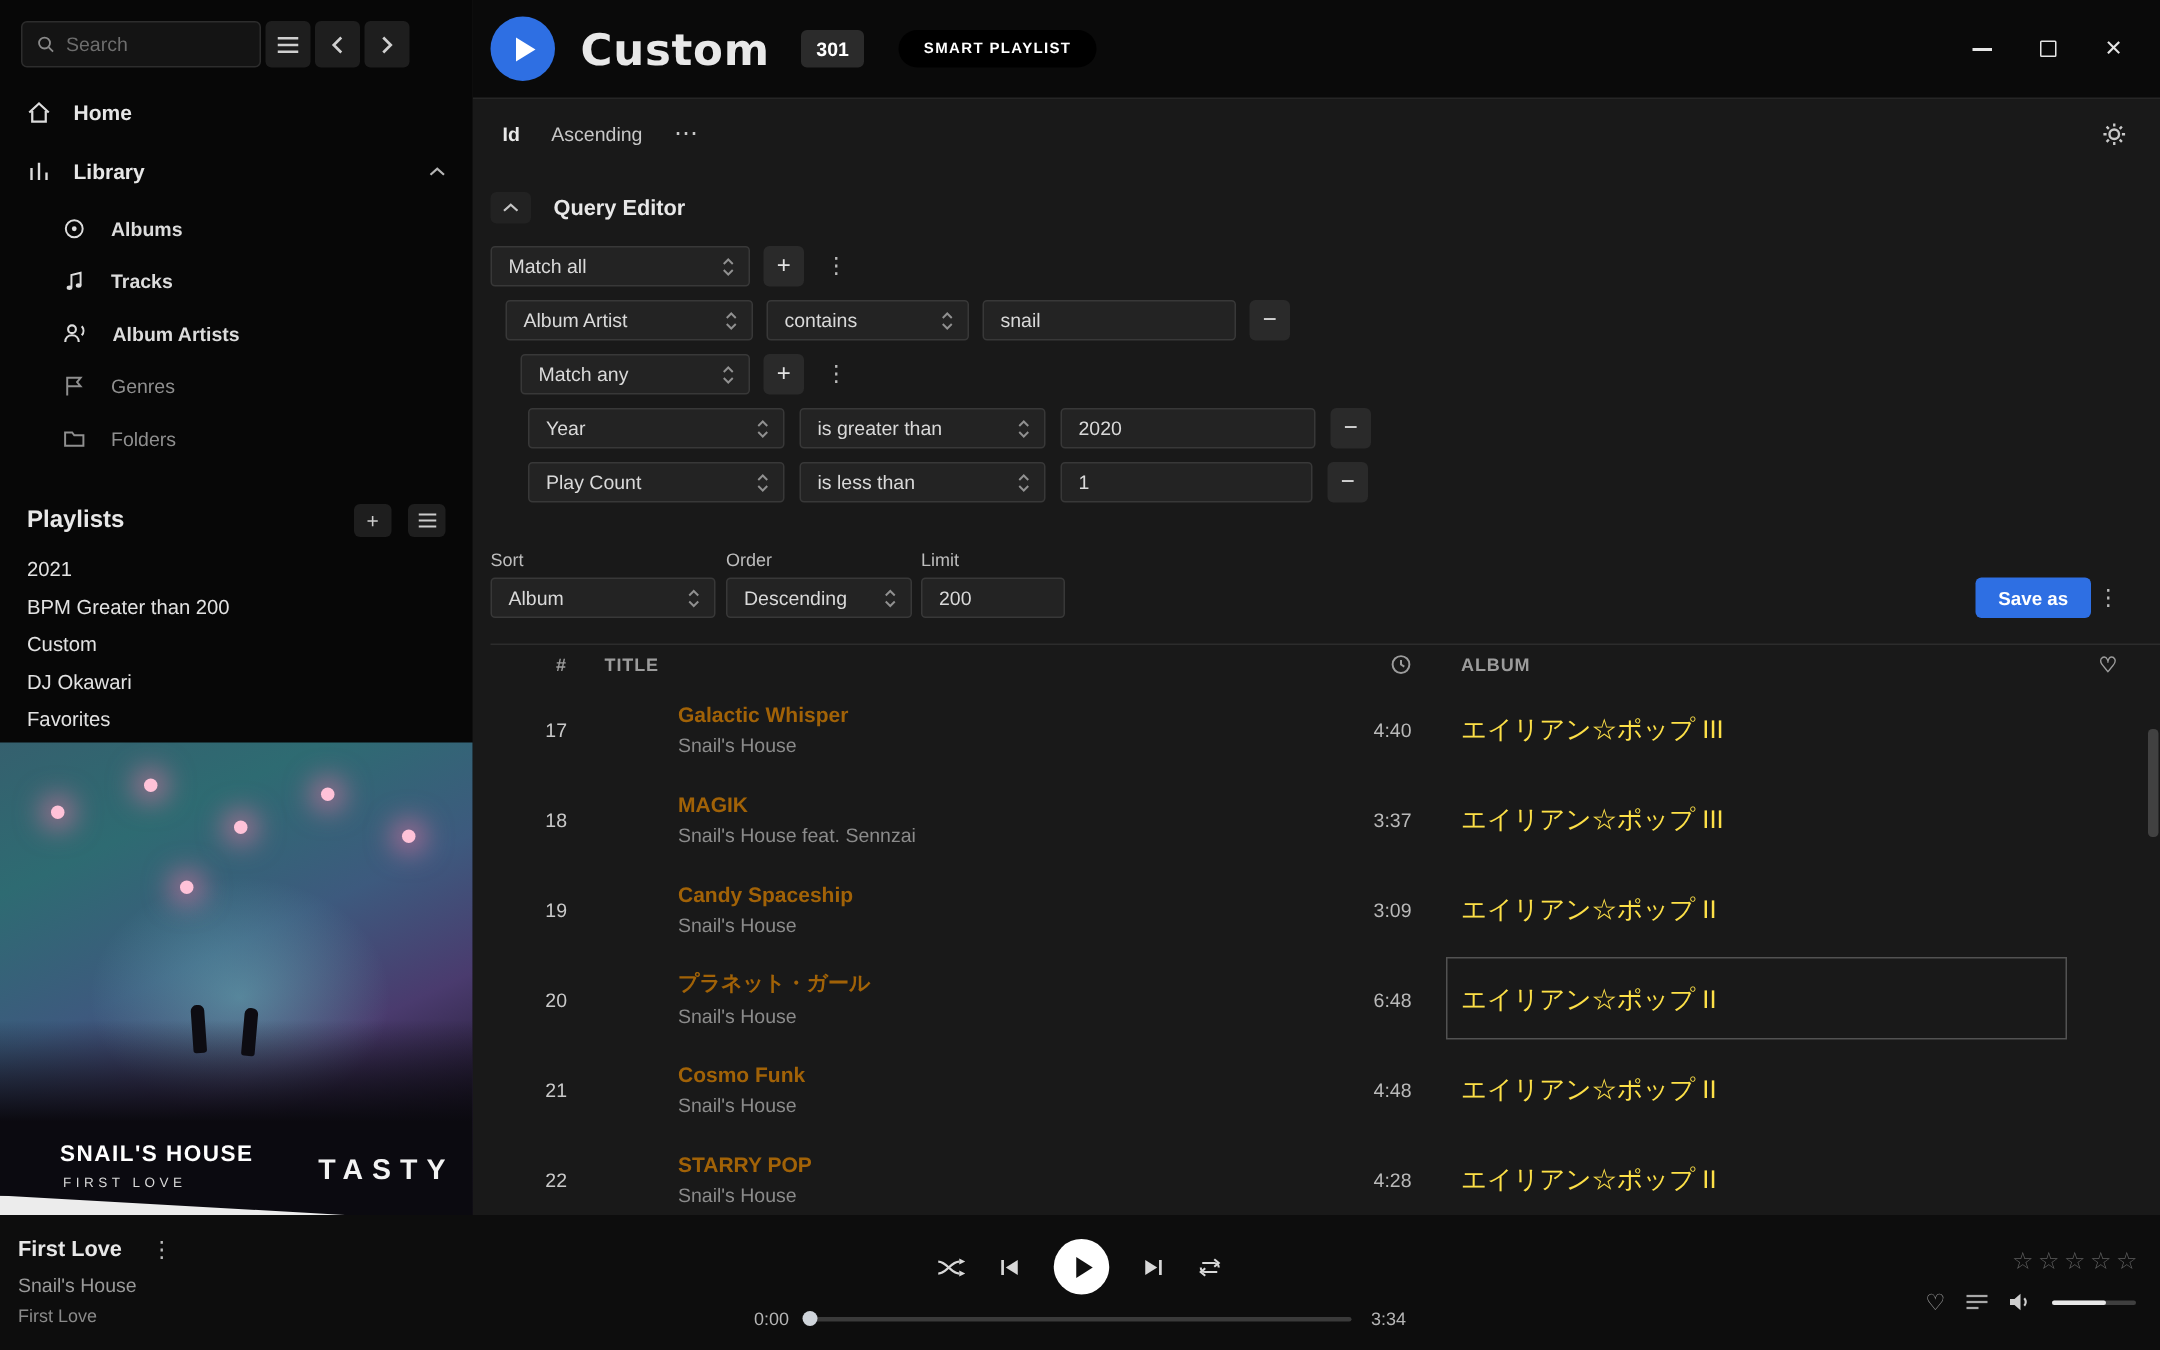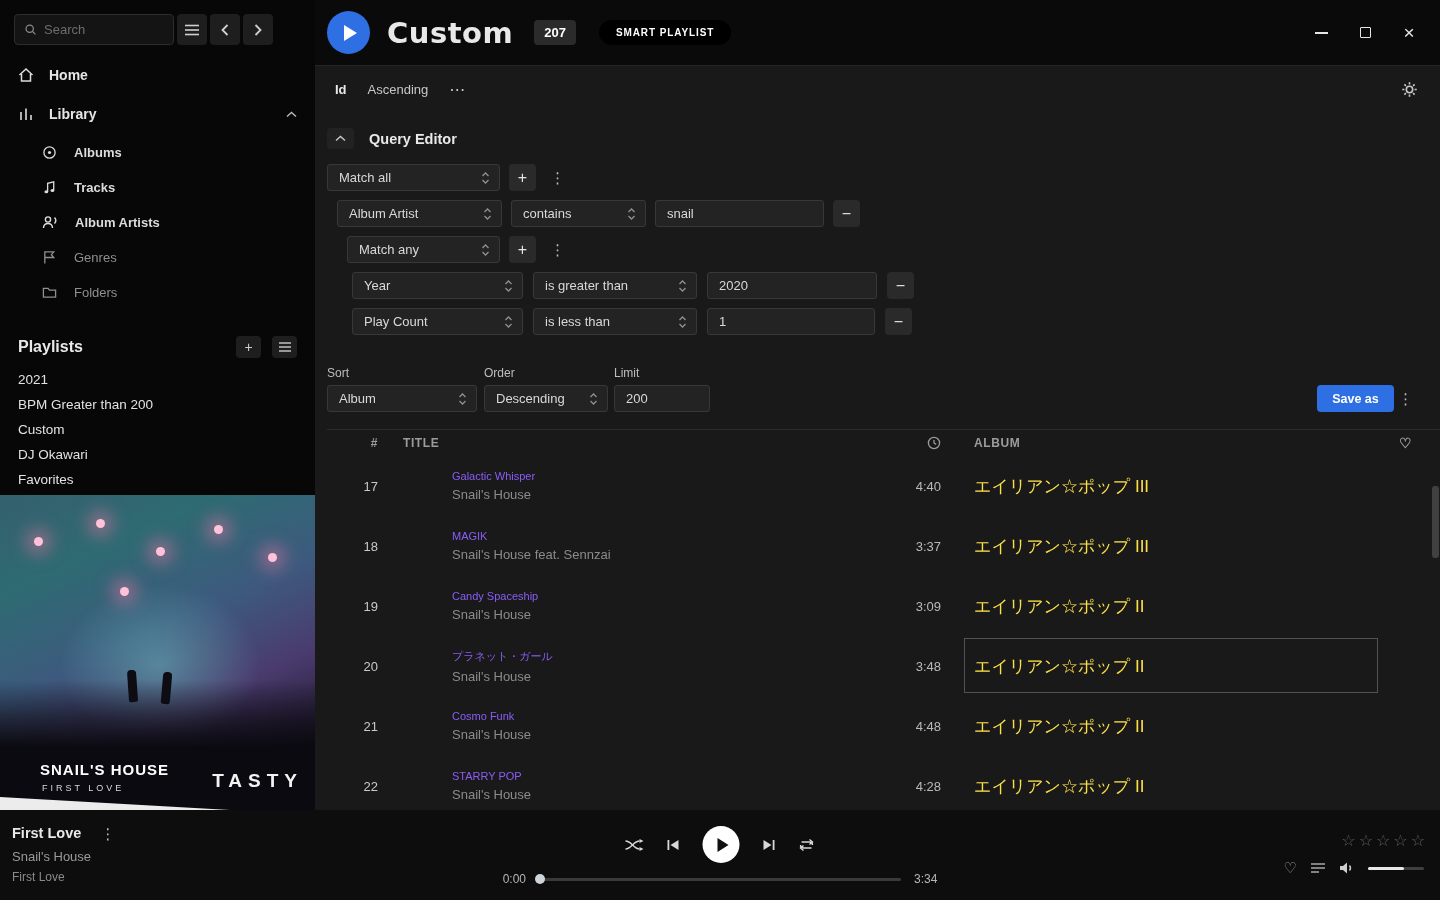--- a/index.html
+++ b/index.html
@@ -102,21 +102,21 @@
   .h-clock{grid-column:4;justify-self:end;padding-right:10px;cursor:pointer;display:flex}
   .h-album{grid-column:5;padding-left:23px;cursor:pointer}
   .h-fav{grid-column:6;justify-self:center;cursor:pointer;font-size:14px;color:#9c9c9c}
   .trow{height:60px;cursor:default}
   .c-num{text-align:right;padding-right:12px;color:#c9c9c9;font-size:13px}
   .c-thumb{padding-left:8px}
   .thumb{width:36px;height:36px;border-radius:3px}
   .thumb-a{background:linear-gradient(135deg,#f2c2d0 0%,#7ad8d0 35%,#f49ab8 65%,#e86a9a 100%)}
   .thumb-b{background:linear-gradient(135deg,#e0486a 0%,#f088a8 35%,#d83058 68%,#f8b0c0 100%)}
   .c-title{padding-left:6px}
-  .t1{font-size:11px;color:#8b5cf6;font-weight:normal;cursor:pointer}
+  .t1{font-size:14px;color:#a16207;font-weight:bold;cursor:pointer}
   .t2{font-size:13px;color:#8b8b8b;margin-top:5px}
   .c-dur{text-align:right;padding-right:10px;color:#b9b9b9;font-size:13px}
   .c-album{padding-left:23px;color:#fde047;font-size:17px;position:relative;height:100%;
     display:flex;align-items:center;cursor:pointer}
   .c-album.focused::before{content:"";position:absolute;left:13px;top:2px;width:412px;height:53px;
     border:1px solid #525252;pointer-events:none}
   .c-fav{justify-self:center}
   .scrollthumb{position:absolute;right:1px;top:486px;width:7px;height:72px;background:#414141;border-radius:3px;z-index:5;cursor:grab}
 
   
@@ -303,21 +303,21 @@
     </div>
   </div>
 
   <div class="main">
 
     <div class="m-header">
       <button class="play-big">
           <span class="tri"></span>
         </button>
       <span class="m-title">Custom</span>
-      <span class="count-badge">207</span>
+      <span class="count-badge">301</span>
       <span class="smart-badge">SMART PLAYLIST</span>
       <span class="win-controls">
         <button class="wc">
             <span class="wc-min"></span>
           </button>
         <button class="wc">
             <span class="wc-max"></span>
           </button>
         <button class="wc">
             <span class="wc-close">×</span>
@@ -540,21 +540,21 @@
         <span class="c-fav"></span>
       </div>
 
       <div class="tgrid trow">
         <span class="c-num">20</span>
         <span class="c-thumb"><span class="thumb thumb-b"></span></span>
         <span class="c-title">
           <div class="t1">プラネット・ガール</div>
           <div class="t2">Snail's House</div>
         </span>
-        <span class="c-dur">3:48</span>
+        <span class="c-dur">6:48</span>
         <span class="c-album focused">エイリアン☆ポップ II</span>
         <span class="c-fav"></span>
       </div>
 
       <div class="tgrid trow">
         <span class="c-num">21</span>
         <span class="c-thumb"><span class="thumb thumb-b"></span></span>
         <span class="c-title">
           <div class="t1">Cosmo Funk</div>
           <div class="t2">Snail's House</div>

